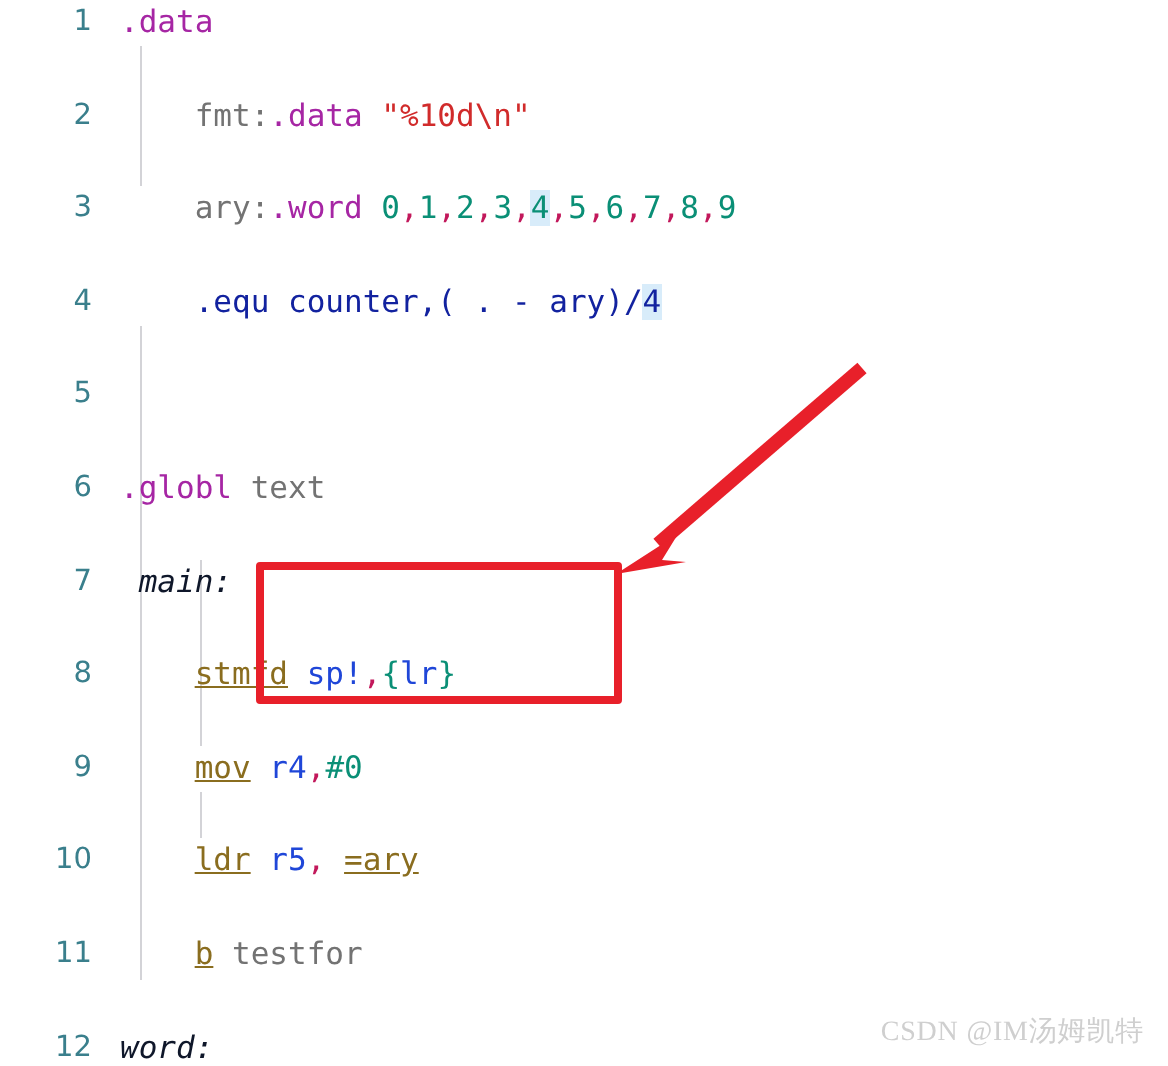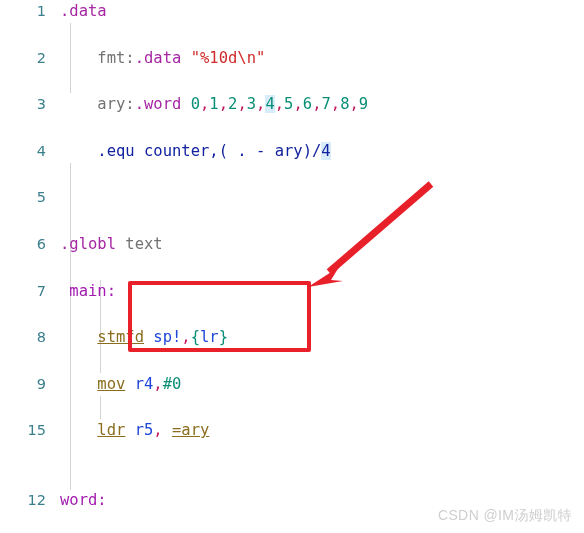--- a/index.html
+++ b/index.html
@@ -52,21 +52,21 @@
   
   .dir   { color: #a626a4; }            
   .lbl   { color: #737373; }            
   .mn    { color: #8a6d1f; text-decoration: underline; }            
   .reg   { color: #1f46d8; }            
   .num   { color: #0a8f76; }            
   .str   { color: #d12b2b; }            
   .pun   { color: #c2185b; }            
   .brk   { color: #0a8f76; }            
   .plain { color: #12229f; }
-  .blk   { color: #a21caf; }
+  .blk   { color: #0f172a; font-style: italic; }
   .hl    { background: #d8ecfa; }       
 
   
   .guide {
     position: absolute;
     width: 1px;
     background: #d3d3d7;
   }
 
   
@@ -92,21 +92,21 @@
     pointer-events: none;
   }
 
   
   #watermark {
     position: absolute;
     right: 12px;
     bottom: 8px;
     color: #cfcfcf;
     font-size: 14px;
-    font-family: Liberation Sans, sans-serif;
+    font-family: Liberation Serif, serif;
     letter-spacing: 0.4px;
     white-space: nowrap;
   }
 </style>
 </head>
 <body>
 
 <div id="editor">
 
   <div class="guide" style="left:70px; top:23px;  height:70px;"></div>
@@ -154,24 +154,28 @@
     <span class="gutter">8</span>
     <span class="code"><span class="plain">    </span><span class="mn">stmfd</span><span class="plain"> </span><span class="reg">sp!</span><span class="pun">,</span><span class="brk">{</span><span class="reg">lr</span><span class="brk">}</span></span>
   </div>
 
   <div class="row" style="top:186.4px">
     <span class="gutter">9</span>
     <span class="code"><span class="plain">    </span><span class="mn">mov</span><span class="plain"> </span><span class="reg">r4</span><span class="pun">,</span><span class="num">#0</span></span>
   </div>
 
   <div class="row" style="top:209.7px">
-    <span class="gutter">15</span>
+    <span class="gutter">10</span>
     <span class="code"><span class="plain">    </span><span class="mn">ldr</span><span class="plain"> </span><span class="reg">r5</span><span class="pun">,</span><span class="plain"> </span><span class="mn">=ary</span></span>
   </div>
 
+  <div class="row" style="top:233px">
+    <span class="gutter">11</span>
+    <span class="code"><span class="plain">    </span><span class="mn">b</span><span class="plain"> </span><span class="lbl">testfor</span></span>
+  </div>
 
   <div class="row" style="top:256.3px">
     <span class="gutter">12</span>
     <span class="code"><span class="blk">word:</span></span>
   </div>
 
   <div id="redbox"></div>
 
   <svg id="arrow" viewBox="0 0 150 120">
     <line x1="136" y1="9" x2="34" y2="97" stroke="#e8202a" stroke-width="7" stroke-linecap="butt"></line>

